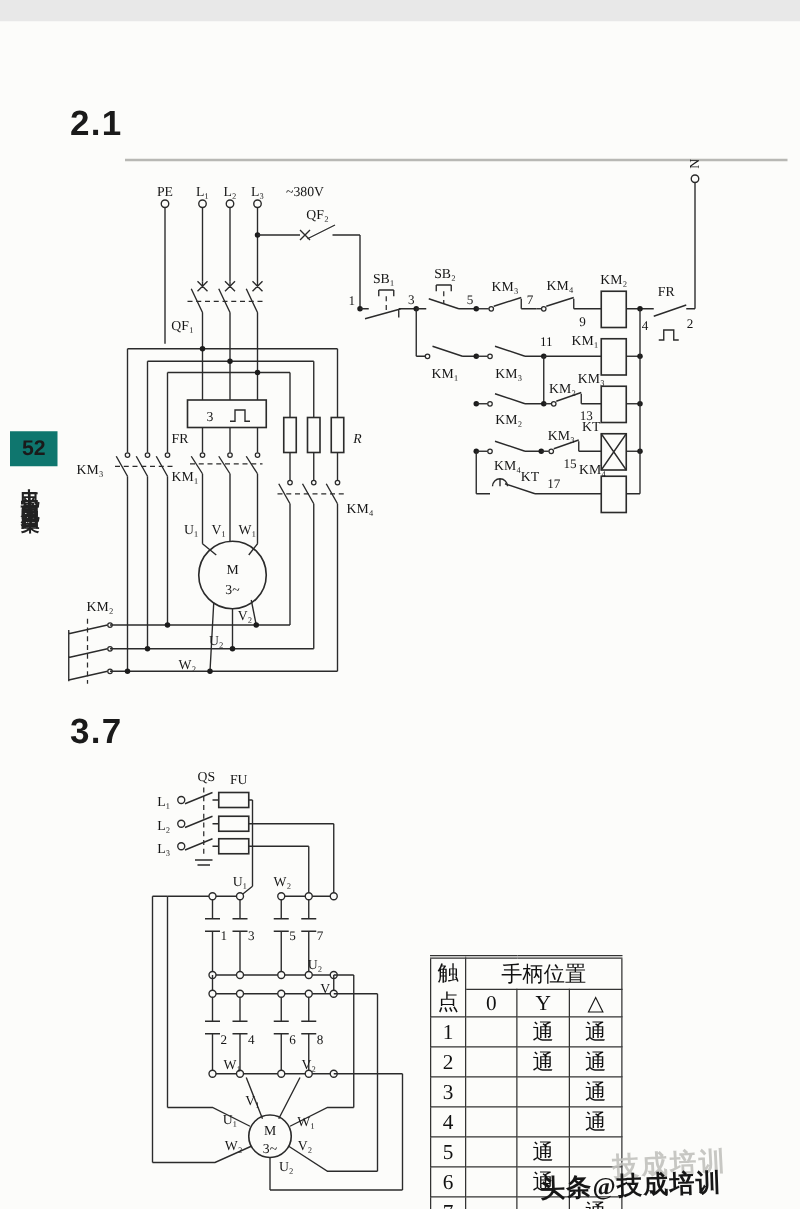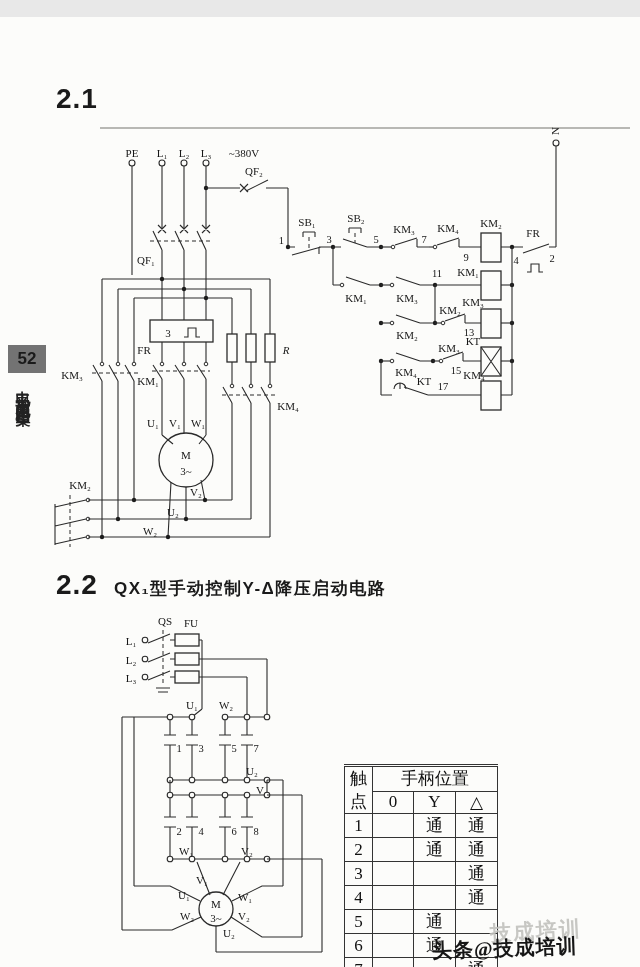--- a/index.html
+++ b/index.html
@@ -5,21 +5,21 @@
   html,body{margin:0;padding:0;background:#e8e8e8;}
   .page{position:relative;width:640px;height:967px;background:#fcfcfa;overflow:hidden;
         font-family:"Liberation Serif","DejaVu Sans",serif;color:#1a1a1a;margin-top:17px;}
   .toprule{position:absolute;left:100px;top:110px;width:530px;height:2px;background:#b8b8b4;}
   .heading{position:absolute;display:flex;align-items:baseline;gap:16px;
            font-family:"Liberation Sans","DejaVu Sans",sans-serif;}
   .heading .num{font-size:28px;font-weight:bold;letter-spacing:1px;}
   .heading .ttl{font-size:17px;font-weight:bold;letter-spacing:1.5px;}
   .h1{left:56px;top:66px;}
   .h2{left:56px;top:552px;}
-  .pagenum{position:absolute;left:8px;top:328px;width:38px;height:28px;background:#737373;
+  .pagenum{position:absolute;left:8px;top:328px;width:38px;height:28px;background:#0f766e;
            display:flex;align-items:center;justify-content:center;
            font-family:"Liberation Sans","DejaVu Sans",sans-serif;font-size:17px;font-weight:bold;text-align:right;}
   .sidetitle{position:absolute;left:13px;top:362px;writing-mode:vertical-rl;text-orientation:upright;
              font-family:"Liberation Sans","DejaVu Sans",sans-serif;font-size:15px;font-weight:bold;
              letter-spacing:3px;color:#222;}
   svg.schem{position:absolute;left:0;top:0;}
   svg.schem text{font-family:"Liberation Serif","DejaVu Sans",serif;font-size:11px;fill:#161616;}
   svg.schem text.sm{font-size:10.5px;}
   svg.schem text.it{font-style:italic;}
   .w{stroke:#2b2b2b;stroke-width:1.1;fill:none;}
@@ -364,22 +364,21 @@
 
     <g>
       <path class="w" d="M134,700V869 M122,700V913 M122,700H134"></path>
       <path class="w" d="M267,763H283 M283,763V869"></path>
       <path class="w" d="M267,778H302 M302,778V920"></path>
       <path class="w" d="M267,842H322 M322,842V935 M322,935H216"></path>
     </g>
   </svg>
 
   <div class="heading h2">
-    <span class="num">2.2</span>
-    <span class="ttl">QX₁型手动控制Y-Δ降压启动电路</span>
+    <span class="num">3.7</span>
   </div>
 
   <table class="tbl">
     <tbody>
         <tr class="hdr">
       <td class="c-contact" rowspan="2">触点</td>
       <td colspan="3">手柄位置</td>
     </tr>
     <tr class="hdr">
       <td class="c0">0</td>

